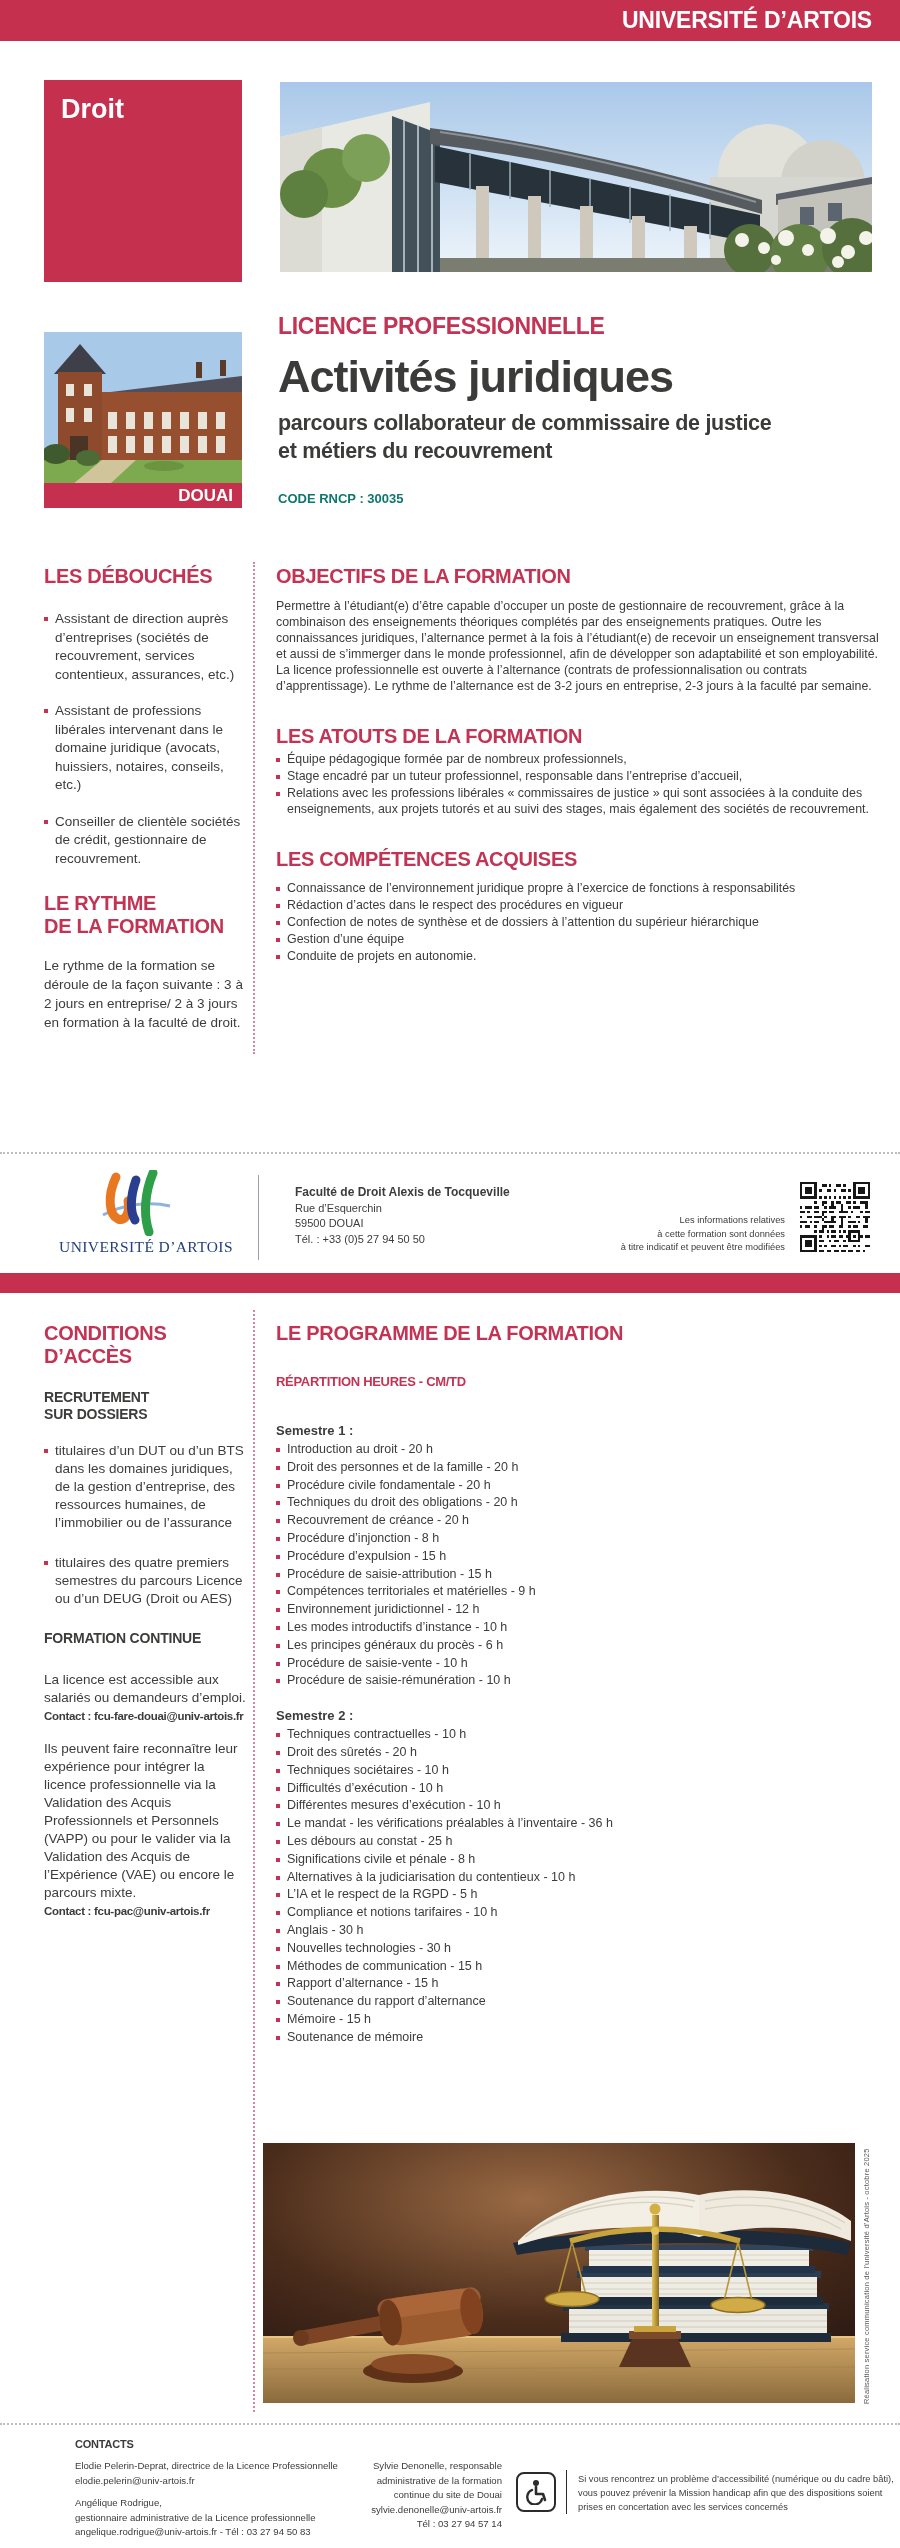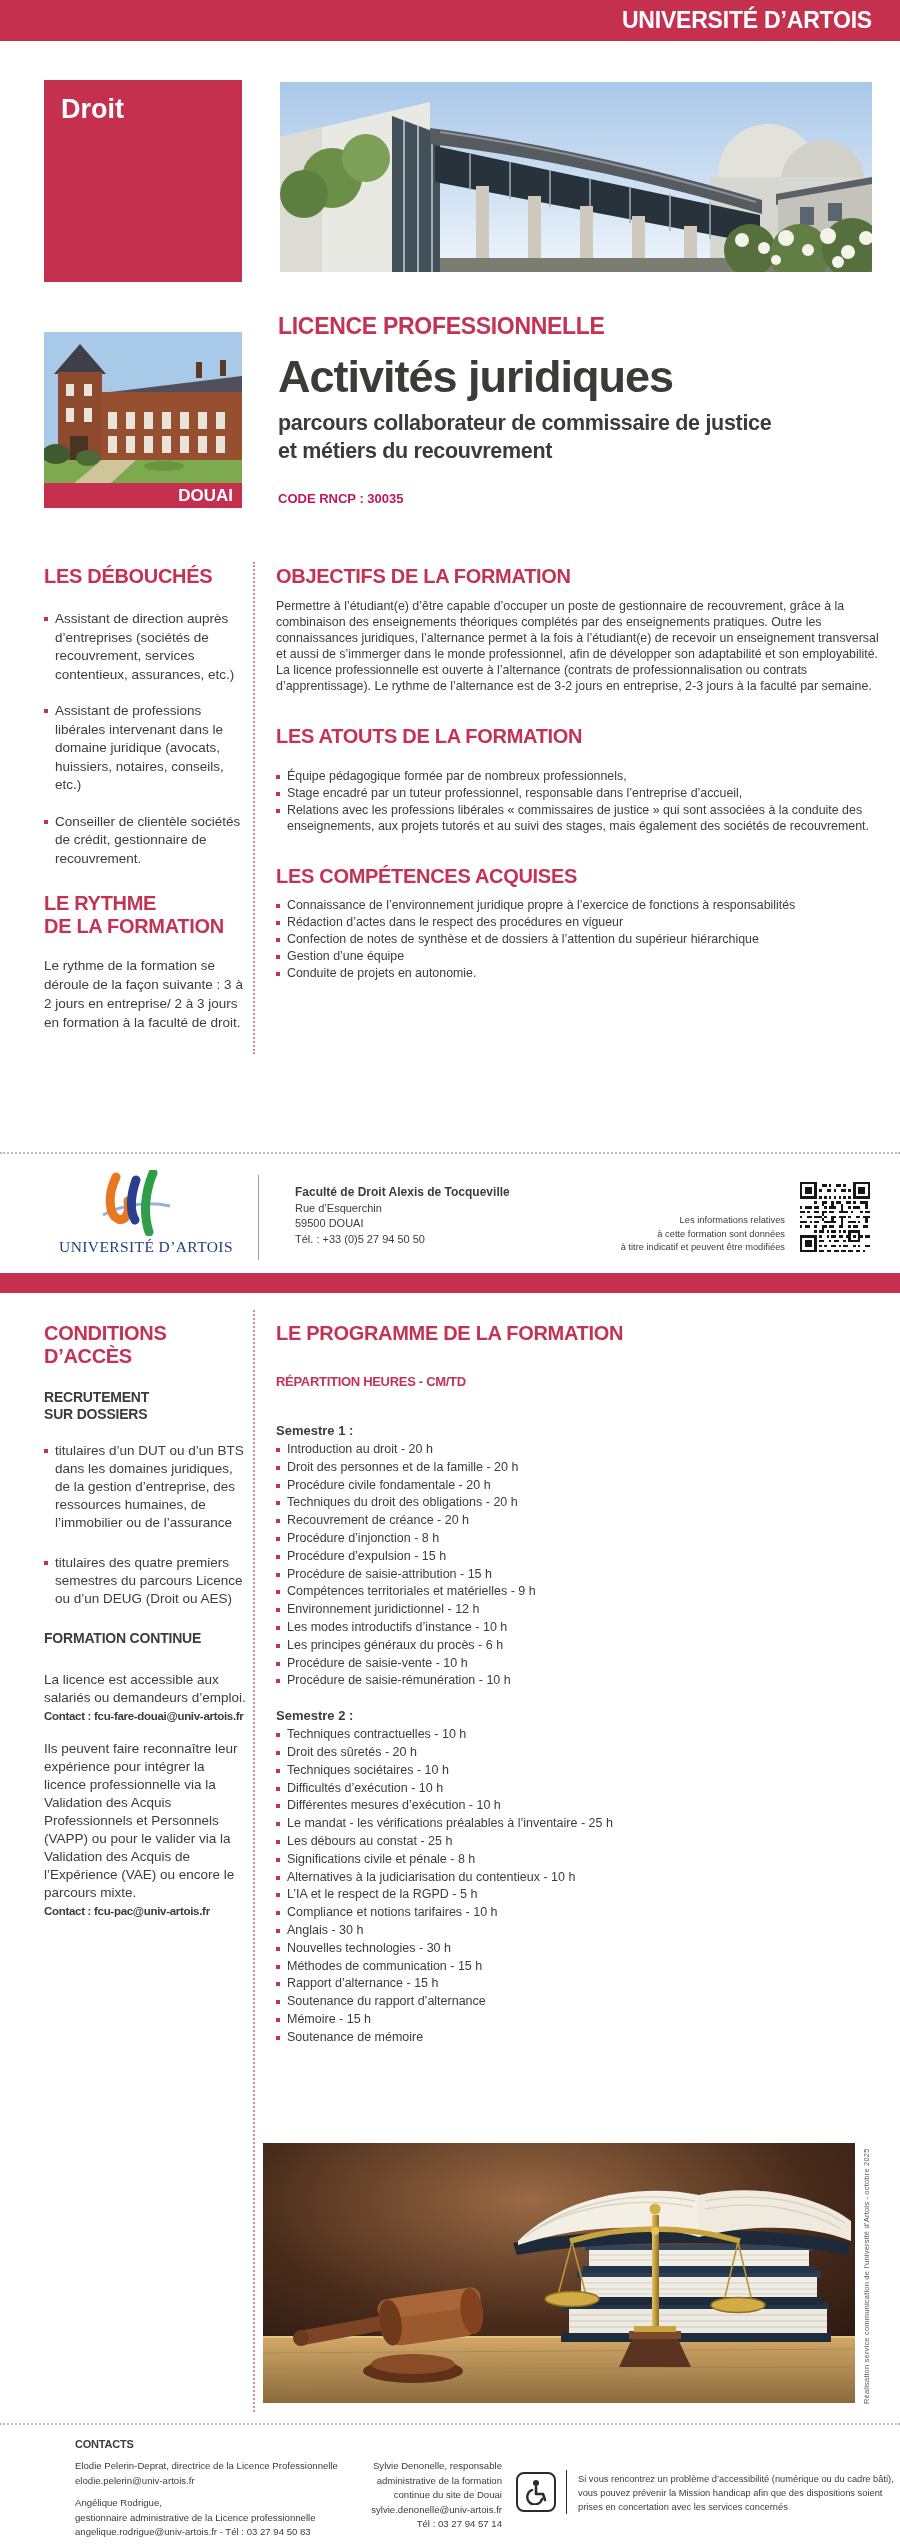--- a/index.html
+++ b/index.html
@@ -26,21 +26,21 @@
   .campus{left:280px;top:82px;width:592px;height:190px;}
   .douai{left:44px;top:332px;width:198px;height:176px;}
   .douai-banner{position:absolute;left:0;bottom:0;width:100%;height:25px;background:var(--red);
     color:#fff;font-weight:700;font-size:17px;line-height:25px;text-align:right;padding-right:9px;}
 
   
   .titleblock{position:absolute;left:278px;top:313px;width:600px;}
   .kicker{color:var(--redh);font-size:23px;font-weight:700;letter-spacing:-0.3px;}
   .maintitle{color:#3b3b3a;font-size:45px;font-weight:700;letter-spacing:-1px;margin-top:11px;}
   .subtitle{color:#3b3b3a;font-size:21.5px;font-weight:700;line-height:28px;margin-top:6px;letter-spacing:-0.3px;}
-  .rncp{color:#be185d;font-size:13px;font-weight:700;margin-top:26px;}
+  .rncp{color:#0f766e;font-size:13px;font-weight:700;margin-top:26px;}
 
   
   .h-red{color:var(--redh);font-size:20px;font-weight:700;line-height:23px;letter-spacing:-0.3px;}
   .h-sub{color:var(--dark);font-size:14px;font-weight:700;line-height:17px;letter-spacing:-0.2px;}
 
   
   .col-left1{position:absolute;left:44px;top:565px;width:202px;}
   .col-right1{position:absolute;left:276px;top:565px;width:604px;}
   .vdots1{position:absolute;left:253px;top:562px;height:492px;border-left:2px dotted #d4889c;}
   .col-left2{position:absolute;left:44px;top:1322px;width:206px;}
@@ -237,21 +237,21 @@
       <span>LE RYTHME</span><br>
       <span>DE LA FORMATION</span>
     </div>
     <p class="rythme-p" style="margin-top:18px;">Le rythme de la formation se déroule de la façon suivante : 3 à 2 jours en entreprise/ 2 à 3 jours en formation à la faculté de droit.</p>
   </div>
 
   <div class="col-right1">
     <div class="h-red">OBJECTIFS DE LA FORMATION</div>
     <p class="body-sm" style="margin-top:11px;">Permettre à l’étudiant(e) d’être capable d’occuper un poste de gestionnaire de recouvrement, grâce à la combinaison des enseignements théoriques complétés par des enseignements pratiques. Outre les connaissances juridiques, l’alternance permet à la fois à l’étudiant(e) de recevoir un enseignement transversal et aussi de s’immerger dans le monde professionnel, afin de développer son adaptabilité et son employabilité. La licence professionnelle est ouverte à l’alternance (contrats de professionnalisation ou contrats d’apprentissage). Le rythme de l’alternance est de 3-2 jours en entreprise, 2-3 jours à la faculté par semaine.</p>
     <div class="h-red" style="margin-top:31px;">LES ATOUTS DE LA FORMATION</div>
-    <ul class="blist atouts" style="margin-top:20px;">
+    <ul class="blist atouts" style="margin-top:3px;">
       <li><span>Équipe pédagogique formée par de nombreux professionnels,</span></li>
       <li><span>Stage encadré par un tuteur professionnel, responsable dans l’entreprise d’accueil,</span></li>
       <li><span>Relations avec les professions libérales « commissaires de justice » qui sont associées à la conduite des enseignements, aux projets tutorés et au suivi des stages, mais également des sociétés de recouvrement.</span></li>
     </ul>
     <div class="h-red" style="margin-top:30px;">LES COMPÉTENCES ACQUISES</div>
     <ul class="blist comp" style="margin-top:9px;">
       <li><span>Connaissance de l’environnement juridique propre à l’exercice de fonctions à responsabilités</span></li>
       <li><span>Rédaction d’actes dans le respect des procédures en vigueur</span></li>
       <li><span>Confection de notes de synthèse et de dossiers à l’attention du supérieur hiérarchique</span></li>
       <li><span>Gestion d’une équipe</span></li>
@@ -375,21 +375,21 @@
       <li><span>Procédure de saisie-vente - 10 h</span></li>
       <li><span>Procédure de saisie-rémunération - 10 h</span></li>
     </ul>
     <div class="prog-label" style="margin-top:17px;">Semestre 2 :</div>
     <ul class="blist prog">
       <li><span>Techniques contractuelles - 10 h</span></li>
       <li><span>Droit des sûretés - 20 h</span></li>
       <li><span>Techniques sociétaires - 10 h</span></li>
       <li><span>Difficultés d’exécution - 10 h</span></li>
       <li><span>Différentes mesures d’exécution - 10 h</span></li>
-      <li><span>Le mandat - les vérifications préalables à l’inventaire - 25 h</span></li>
+      <li><span>Le mandat - les vérifications préalables à l’inventaire - 36 h</span></li>
       <li><span>Les débours au constat - 25 h</span></li>
       <li><span>Significations civile et pénale - 8 h</span></li>
       <li><span>Alternatives à la judiciarisation du contentieux - 10 h</span></li>
       <li><span>L’IA et le respect de la RGPD - 5 h</span></li>
       <li><span>Compliance et notions tarifaires - 10 h</span></li>
       <li><span>Anglais - 30 h</span></li>
       <li><span>Nouvelles technologies - 30 h</span></li>
       <li><span>Méthodes de communication - 15 h</span></li>
       <li><span>Rapport d’alternance - 15 h</span></li>
       <li><span>Soutenance du rapport d’alternance</span></li>

